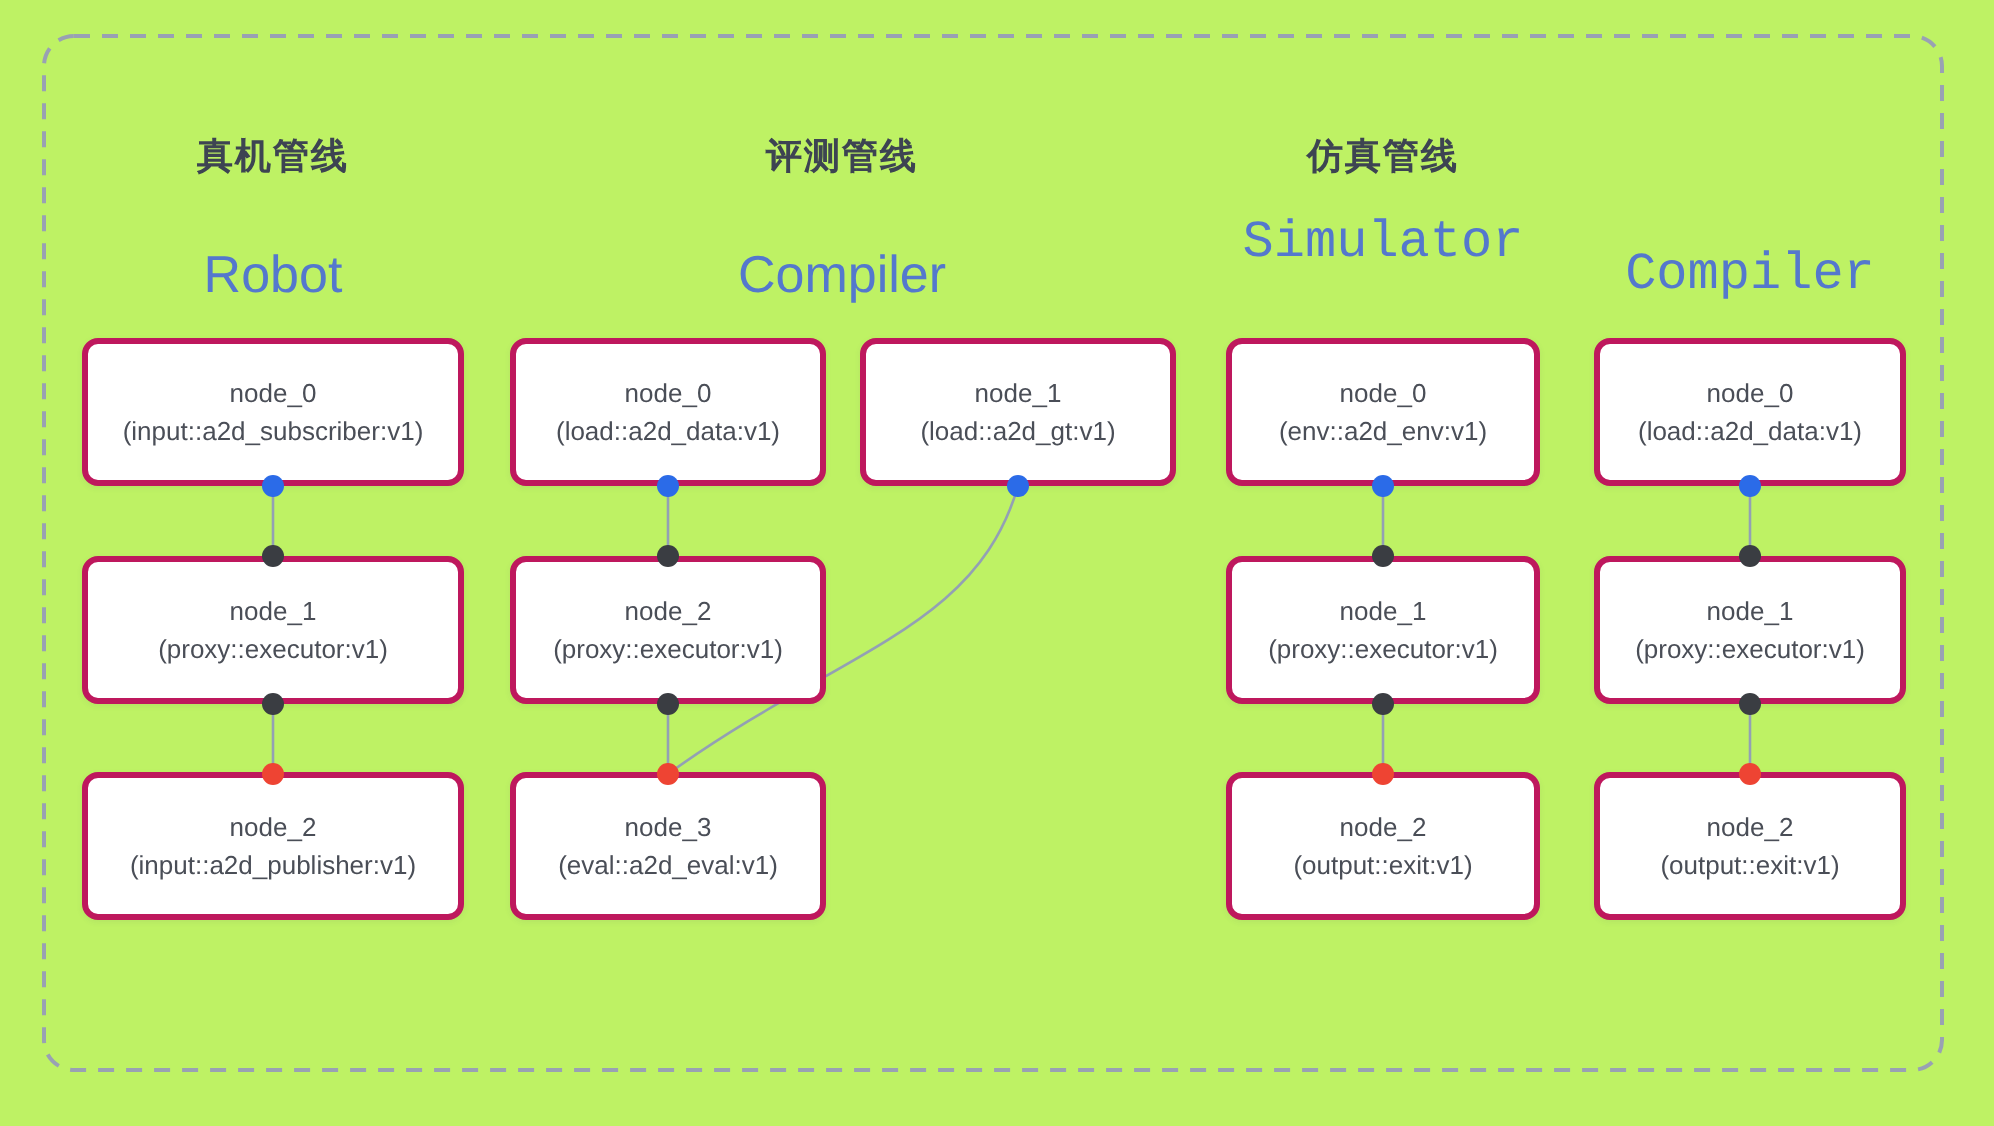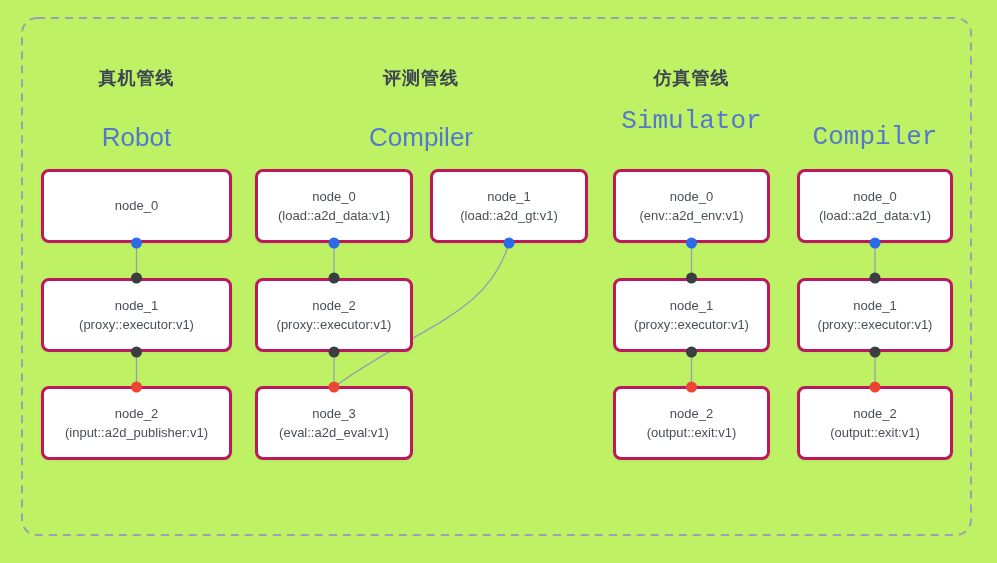--- a/index.html
+++ b/index.html
@@ -53,20 +53,21 @@
     <line x1="691.5" y1="352" x2="691.5" y2="387" stroke="#93a0b4" stroke-width="1.3"></line>
 
     <line x1="875" y1="243" x2="875" y2="278" stroke="#93a0b4" stroke-width="1.3"></line>
     <line x1="875" y1="352" x2="875" y2="387" stroke="#93a0b4" stroke-width="1.3"></line>
   </svg>
 
   <div class="hdr-zh" style="left:41px; top:66px; width:191px;">真机管线</div>
   <div class="hdr-en" style="left:41px; top:124px; width:191px;">Robot</div>
   <div class="node-box" style="left:41px; top:169px; width:191px;">
     <div class="node-title">node_0</div>
+    <div class="node-subtitle">(input::a2d_subscriber:v1)</div>
   </div>
   <div class="node-box" style="left:41px; top:278px; width:191px;">
     <div class="node-title">node_1</div>
     <div class="node-subtitle">(proxy::executor:v1)</div>
   </div>
   <div class="node-box" style="left:41px; top:386px; width:191px;">
     <div class="node-title">node_2</div>
     <div class="node-subtitle">(input::a2d_publisher:v1)</div>
   </div>
 

